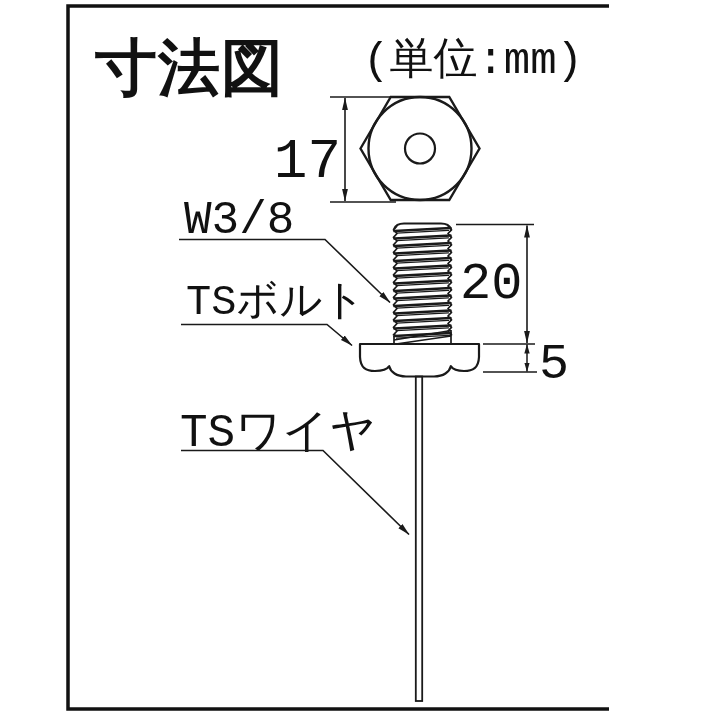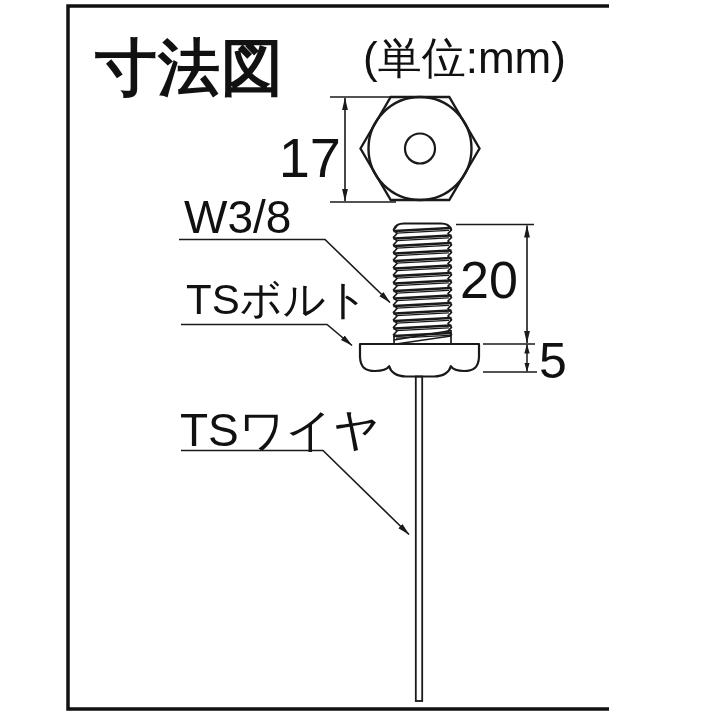--- a/index.html
+++ b/index.html
@@ -1,20 +1,20 @@
 <!DOCTYPE html>
 <html><head>
 <meta charset="utf-8">
 <style>
   html,body{margin:0;padding:0;background:#ffffff;}
   #stage{
     position:relative;
     width:609px;height:713px;
     background:#ffffff;
-    font-family:Liberation Sans, sans-serif;
+    font-family:Liberation Mono, monospace;
     overflow:hidden;
   }
   svg{display:block;}
   text{fill:#111111;}
   .t-title{font-size:62px;font-weight:bold;letter-spacing:1px;}
   .t-unit{font-size:44px;}
   .t-dim-lg{font-size:56px;}
   .t-dim-md{font-size:52px;}
   .t-dim-sm{font-size:50px;}
   .t-label{font-size:46px;}

